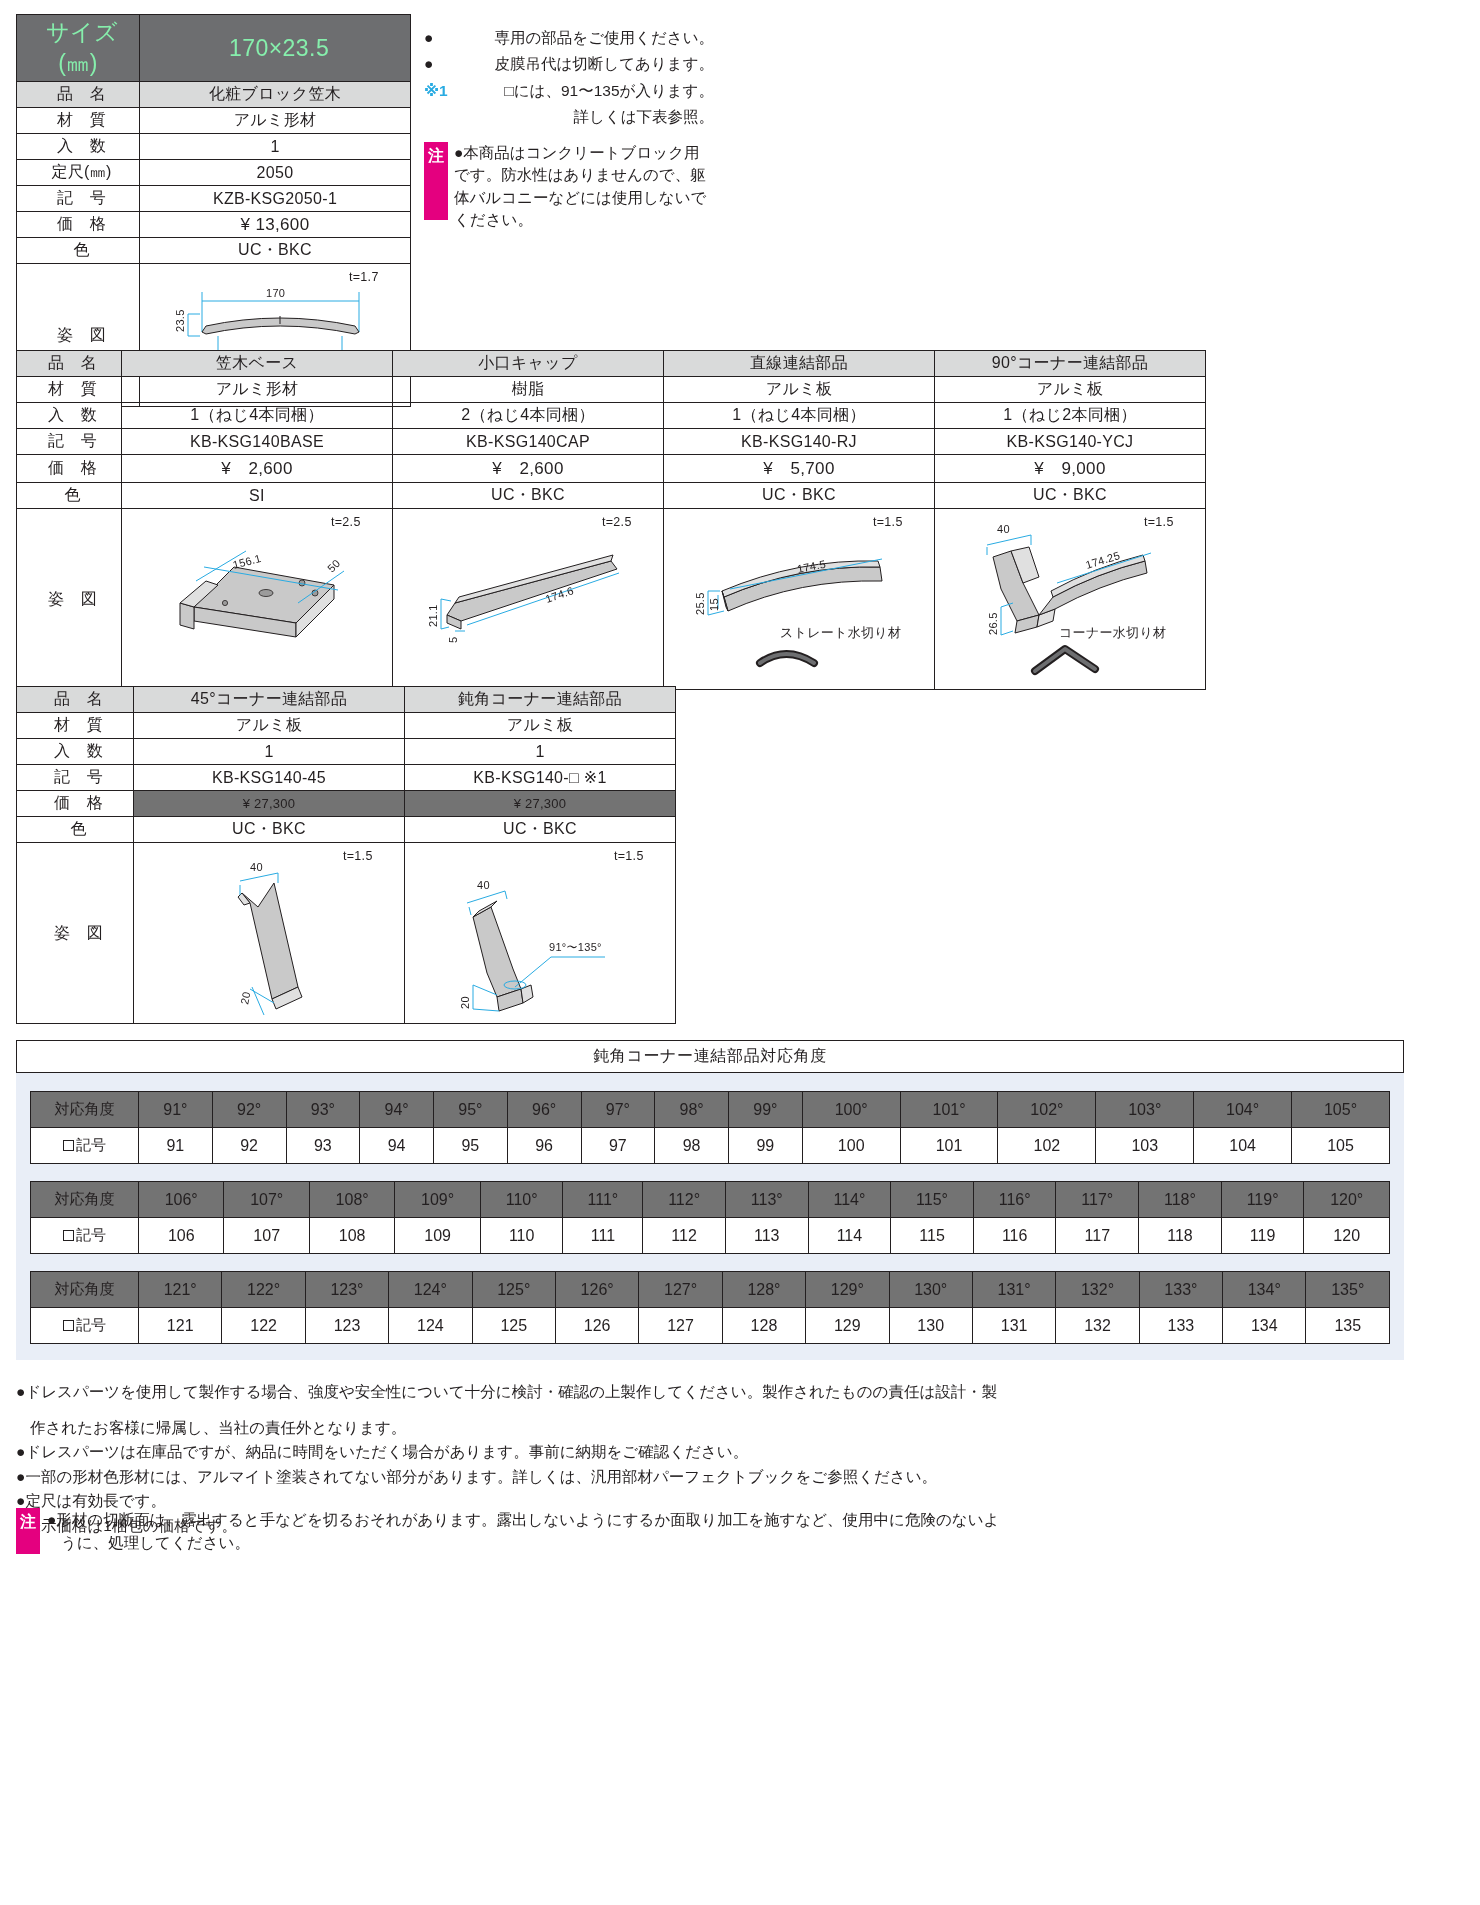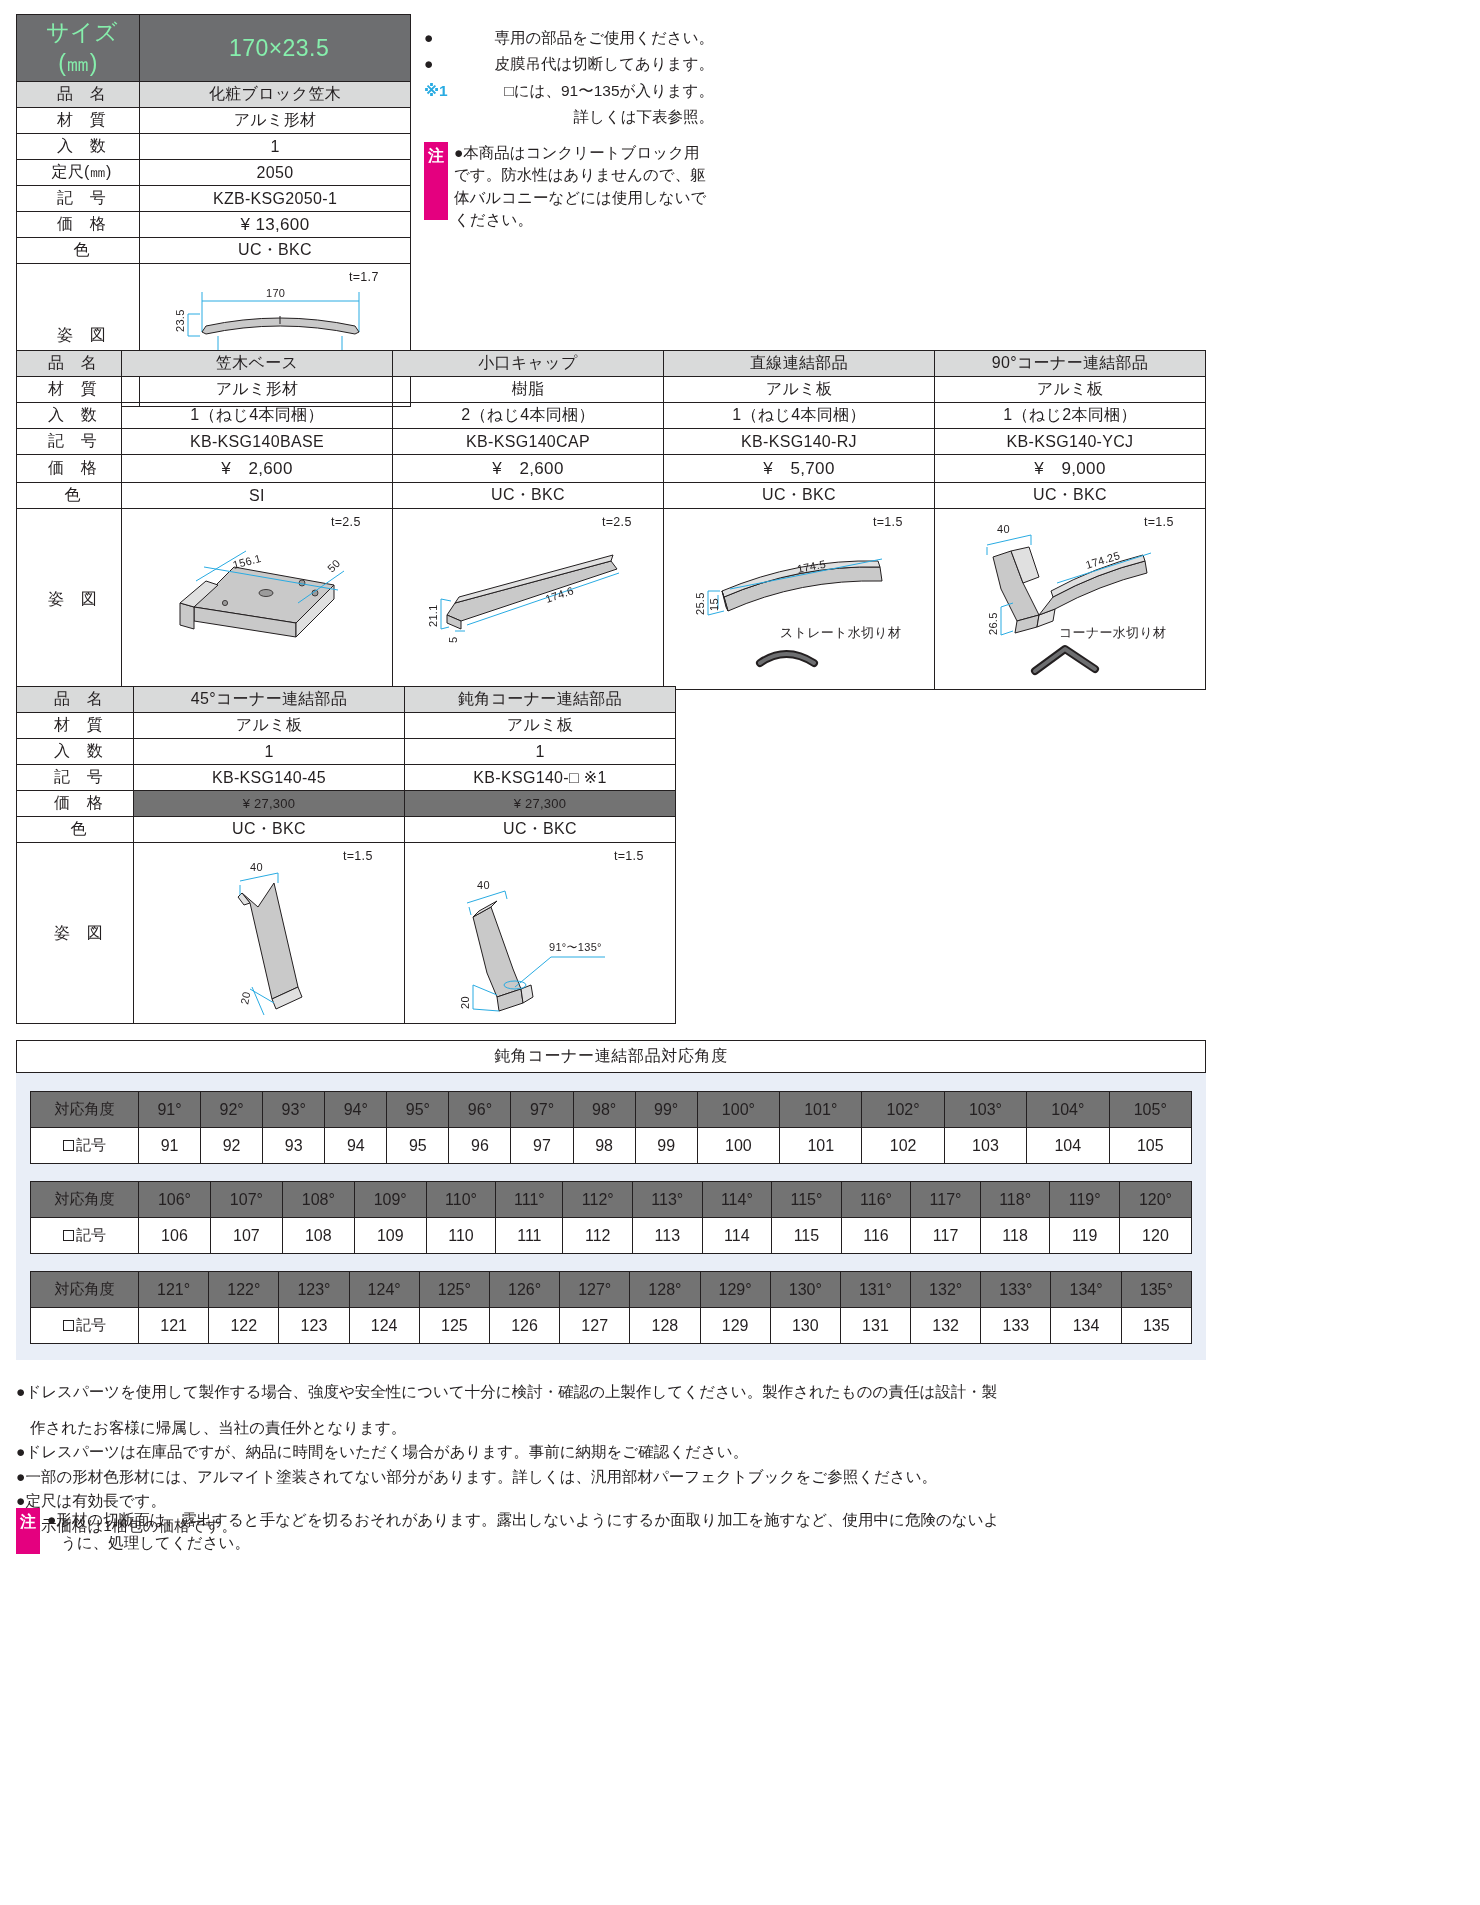--- a/index.html
+++ b/index.html
@@ -62,21 +62,21 @@
   #block2 .fig-cell { height:178px; }
 
   
   #block3 { position:absolute; left:16px; top:686px; }
   #block3 table { width:660px; }
   #block3 .lbl { width:128px; }
   #block3 td.val { width:265px; }
   #block3 .fig-cell { height:178px; }
 
   
-  #angle-wrap { position:absolute; left:16px; top:1040px; width:1190px; }
+  #angle-wrap { position:absolute; left:16px; top:1040px; width:1388px; }
   #angle-title {
     border:1px solid #231f20; background:#fff; text-align:center;
     font-size:16px; padding:5px 0; letter-spacing:.04em;
   }
   #angle-body { background:#e9eef7; padding:18px 14px 16px 14px; }
   table.angle { border-collapse:collapse; width:100%; margin-bottom:17px; background:#fff; }
   table.angle:last-child { margin-bottom:0; }
   table.angle td { border:1px solid #231f20; text-align:center; height:36px; font-size:16px; }
   table.angle tr.ah td { background:#737373; }
   table.angle td.rh { width:108px; background:#d9dada; font-size:15px; }

